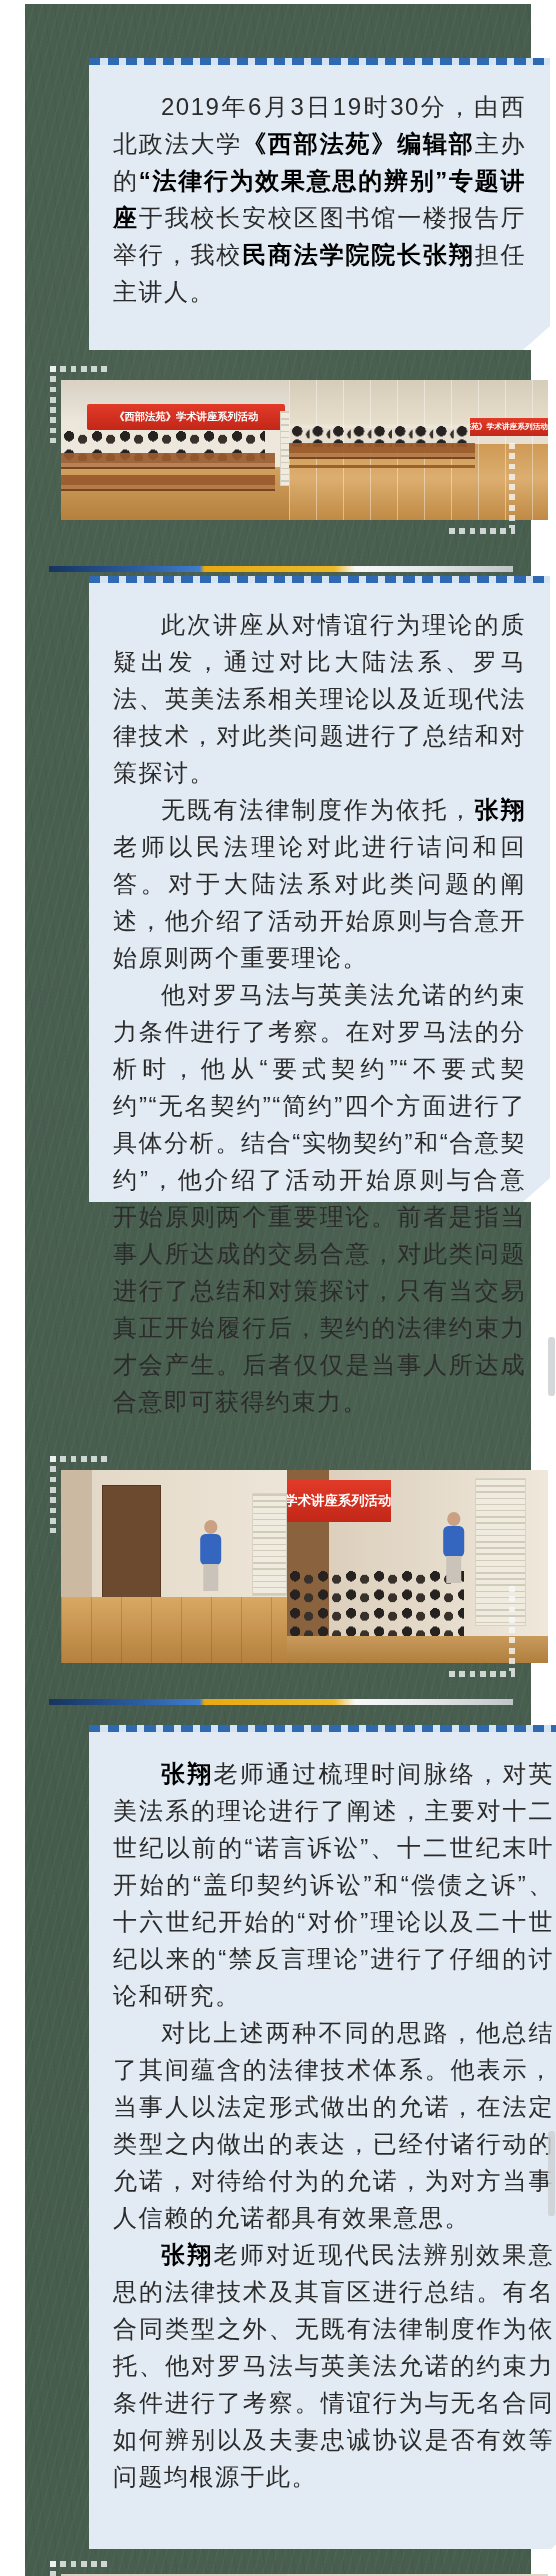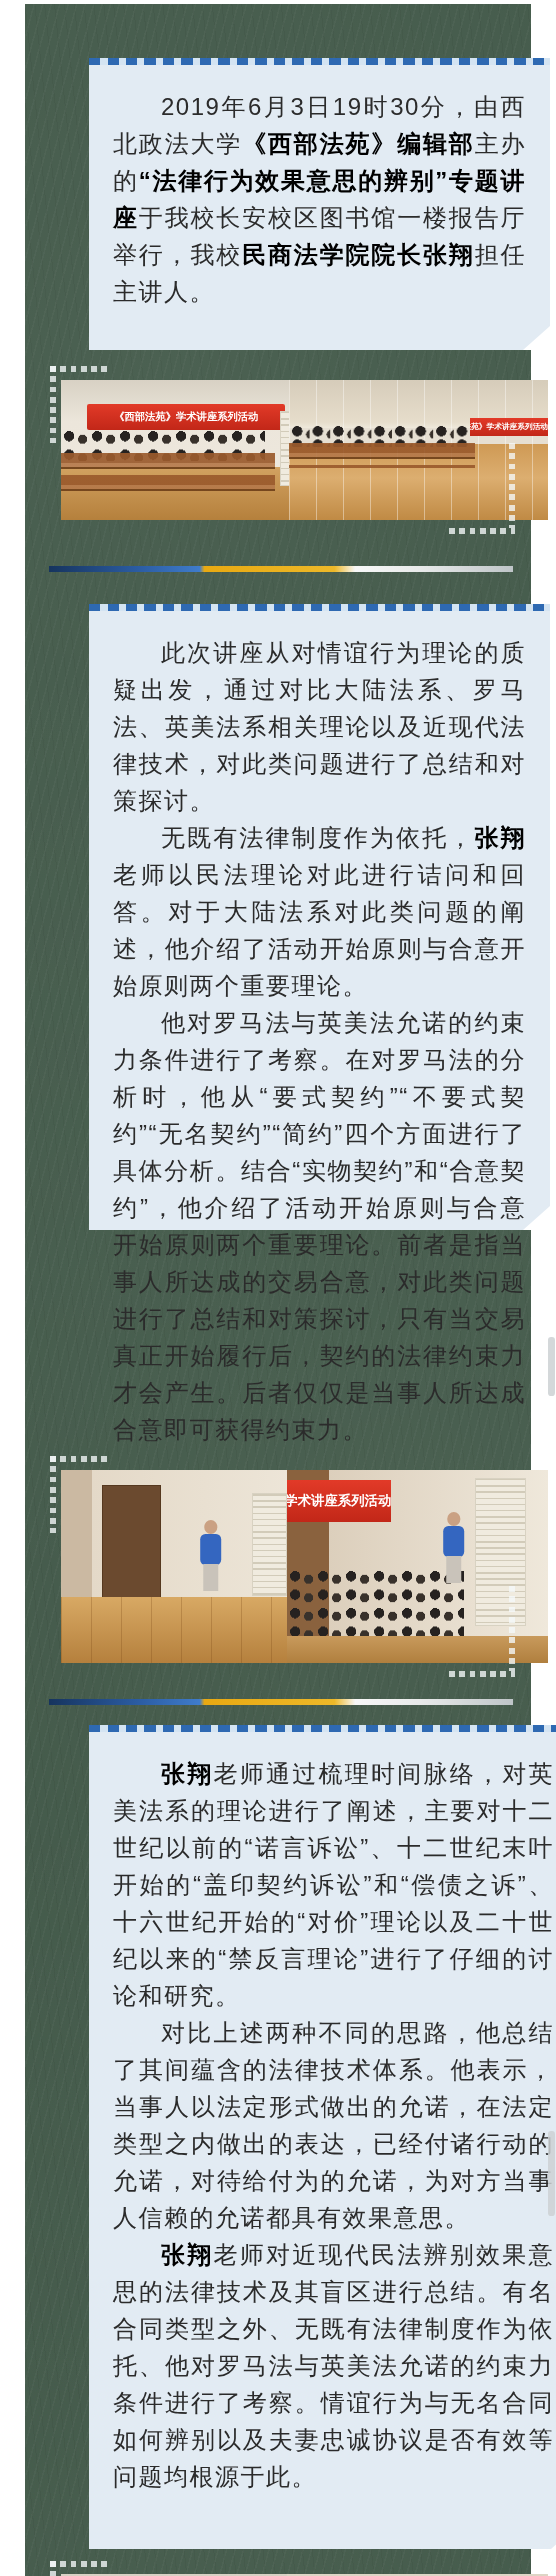--- a/index.html
+++ b/index.html
@@ -23,21 +23,21 @@
   .card{position:absolute;left:48px;width:461px;background:#ffffff;margin-left:41px;}
   .card-fill{position:absolute;inset:0;background:#e2ebf3;
     clip-path:polygon(0 0,100% 0,100% calc(100% - 24px),calc(100% - 27px) 100%,0 100%);}
   .card-dash{position:absolute;left:0;right:0;top:0;height:6.7px;
     background:repeating-linear-gradient(90deg,#2e69b2 0 11.3px,#d4e4f2 11.3px 18.5px);}
   .card-text{position:absolute;left:24px;right:24px;top:30px;font-size:24px;line-height:37px;
     color:#2b2b2b;text-align:justify;letter-spacing:1.5px;}
   .card-text p{margin:0;text-indent:2em;}
   .card-text b{font-weight:700;color:#000;}
   .card1{top:58px;height:292px;}
-  .card2{top:604px;height:626px;}
+  .card2{top:576px;height:626px;}
   .card3{top:1725px;height:824px;padding-left:28px;}
 
   
   .divider{position:absolute;left:49px;width:464px;height:5.7px;
     background:linear-gradient(90deg,#16345e 0%,#2c5ea5 20%,#3f7ccb 32.5%,#e8a912 33.5%,#edb829 61.5%,#f8f8f8 66%,#e8eaea 80%,#bfc5c8 100%);}
   .div1{top:566px;} .div2{top:1699px;}
 
   
   .dash-h{position:absolute;height:5.7px;
     background:repeating-linear-gradient(90deg,rgba(245,249,250,0.78) 0 5.7px,rgba(0,0,0,0) 5.7px 10.3px);}

